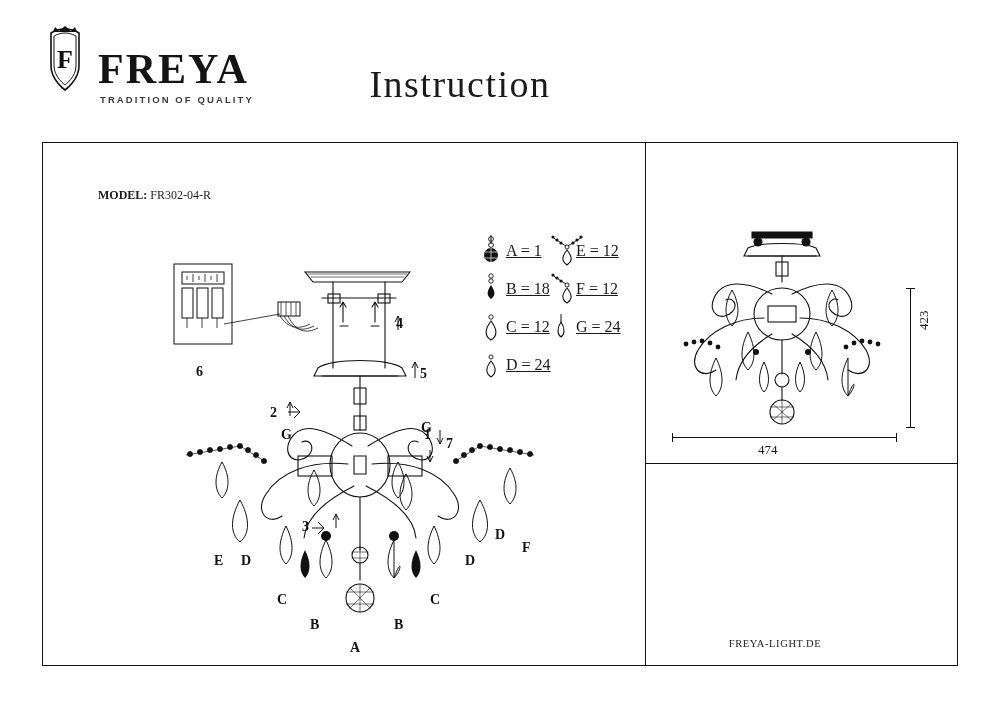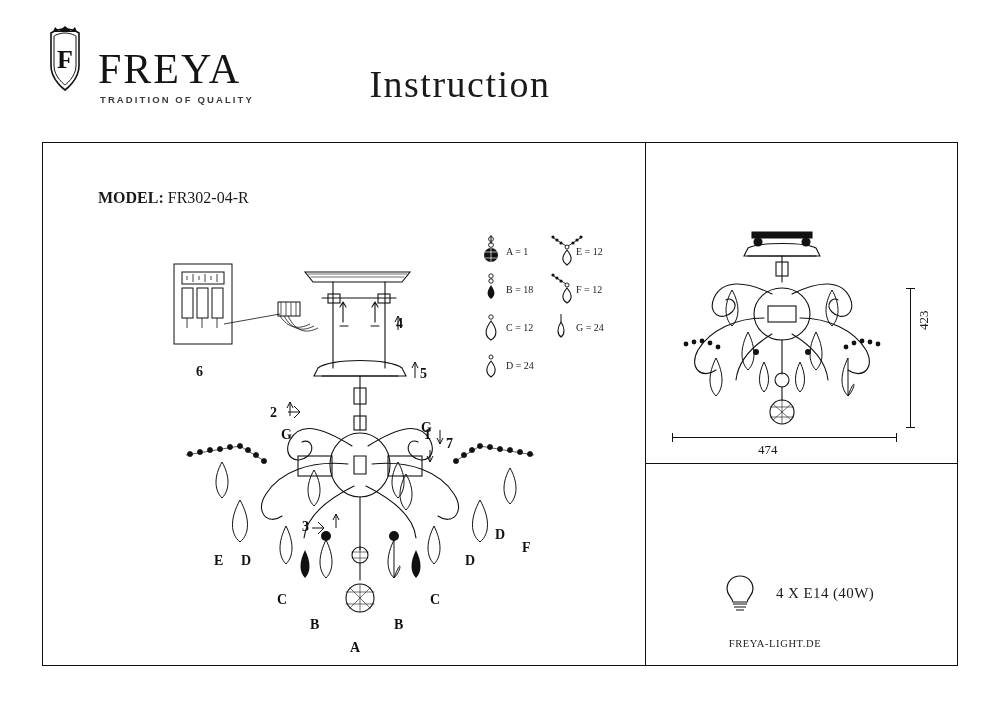--- a/index.html
+++ b/index.html
@@ -32,21 +32,21 @@
     width: 46px;
     height: 72px;
     position: relative;
     margin-right: 10px;
   }
   .brand-text {
     padding-top: 22px;
   }
   .brand-name {
     font-family: "Liberation Serif", serif;
-    font-weight: normal;
+    font-weight: bold;
     font-size: 42px;
     letter-spacing: 2px;
     line-height: 1;
     color: #141414;
   }
   .brand-tagline {
     font-family: "Liberation Sans", sans-serif;
     font-size: 9.5px;
     letter-spacing: 2.1px;
     color: #3a3a3a;
@@ -87,21 +87,21 @@
   }
 
   
   .model-block {
     position: absolute;
     left: 98px; top: 186px;
     line-height: 1.5;
   }
   .model-line {
     font-family: "Liberation Serif", serif;
-    font-size: 16px;
+    font-size: 12px;
   }
   .model-line b { font-weight: bold; }
   .model-type {
     font-family: "Liberation Serif", serif;
     font-size: 16px;
   }
 
   
   .legend {
     position: absolute;
@@ -120,23 +120,24 @@
     height: 38px;
   }
   .legend-icon {
     width: 26px;
     height: 34px;
     position: relative;
     flex: 0 0 26px;
   }
   .legend-label {
     font-family: "Liberation Serif", serif;
-    font-size: 10px;
+    font-size: 16px;
     white-space: nowrap;
     margin-left: 2px;
+    text-decoration: underline;
   }
 
   
   .dim-v {
     position: absolute;
     left: 910px; top: 288px;
     height: 140px;
     width: 1px;
     background: #111;
   }
@@ -556,25 +557,16 @@
         <path d="M110 185 L134 185 M110 195 L134 195 M122 178 L122 202 M113 182 L131 198 M131 182 L113 198" stroke="#111" stroke-width="0.6" fill="none"></path>
       </g>
     </svg>
   </div>
 
   <div class="dim-v"></div>
   <div class="dim-v-label">423</div>
   <div class="dim-h"></div>
   <div class="dim-h-label">474</div>
 
-  <div class="lamp-spec">
-    <span class="bulb-icon">
-      <svg width="36" height="42" viewBox="0 0 36 42">
-        <path d="M18 4 C10 4 5 10 5 17 C5 23 10 25 11 30 L25 30 C26 25 31 23 31 17 C31 10 26 4 18 4 Z" fill="none" stroke="#111" stroke-width="1.2"></path>
-        <path d="M11 32 L25 32 M12 35 L24 35 M14 38 L22 38" stroke="#111" stroke-width="1.2"></path>
-      </svg>
-    </span>
-    <span class="lamp-text">4 X E14 (40W)</span>
-  </div>
 
   <div class="website">FREYA-LIGHT.DE</div>
 
 </div>
 
 </body></html>

